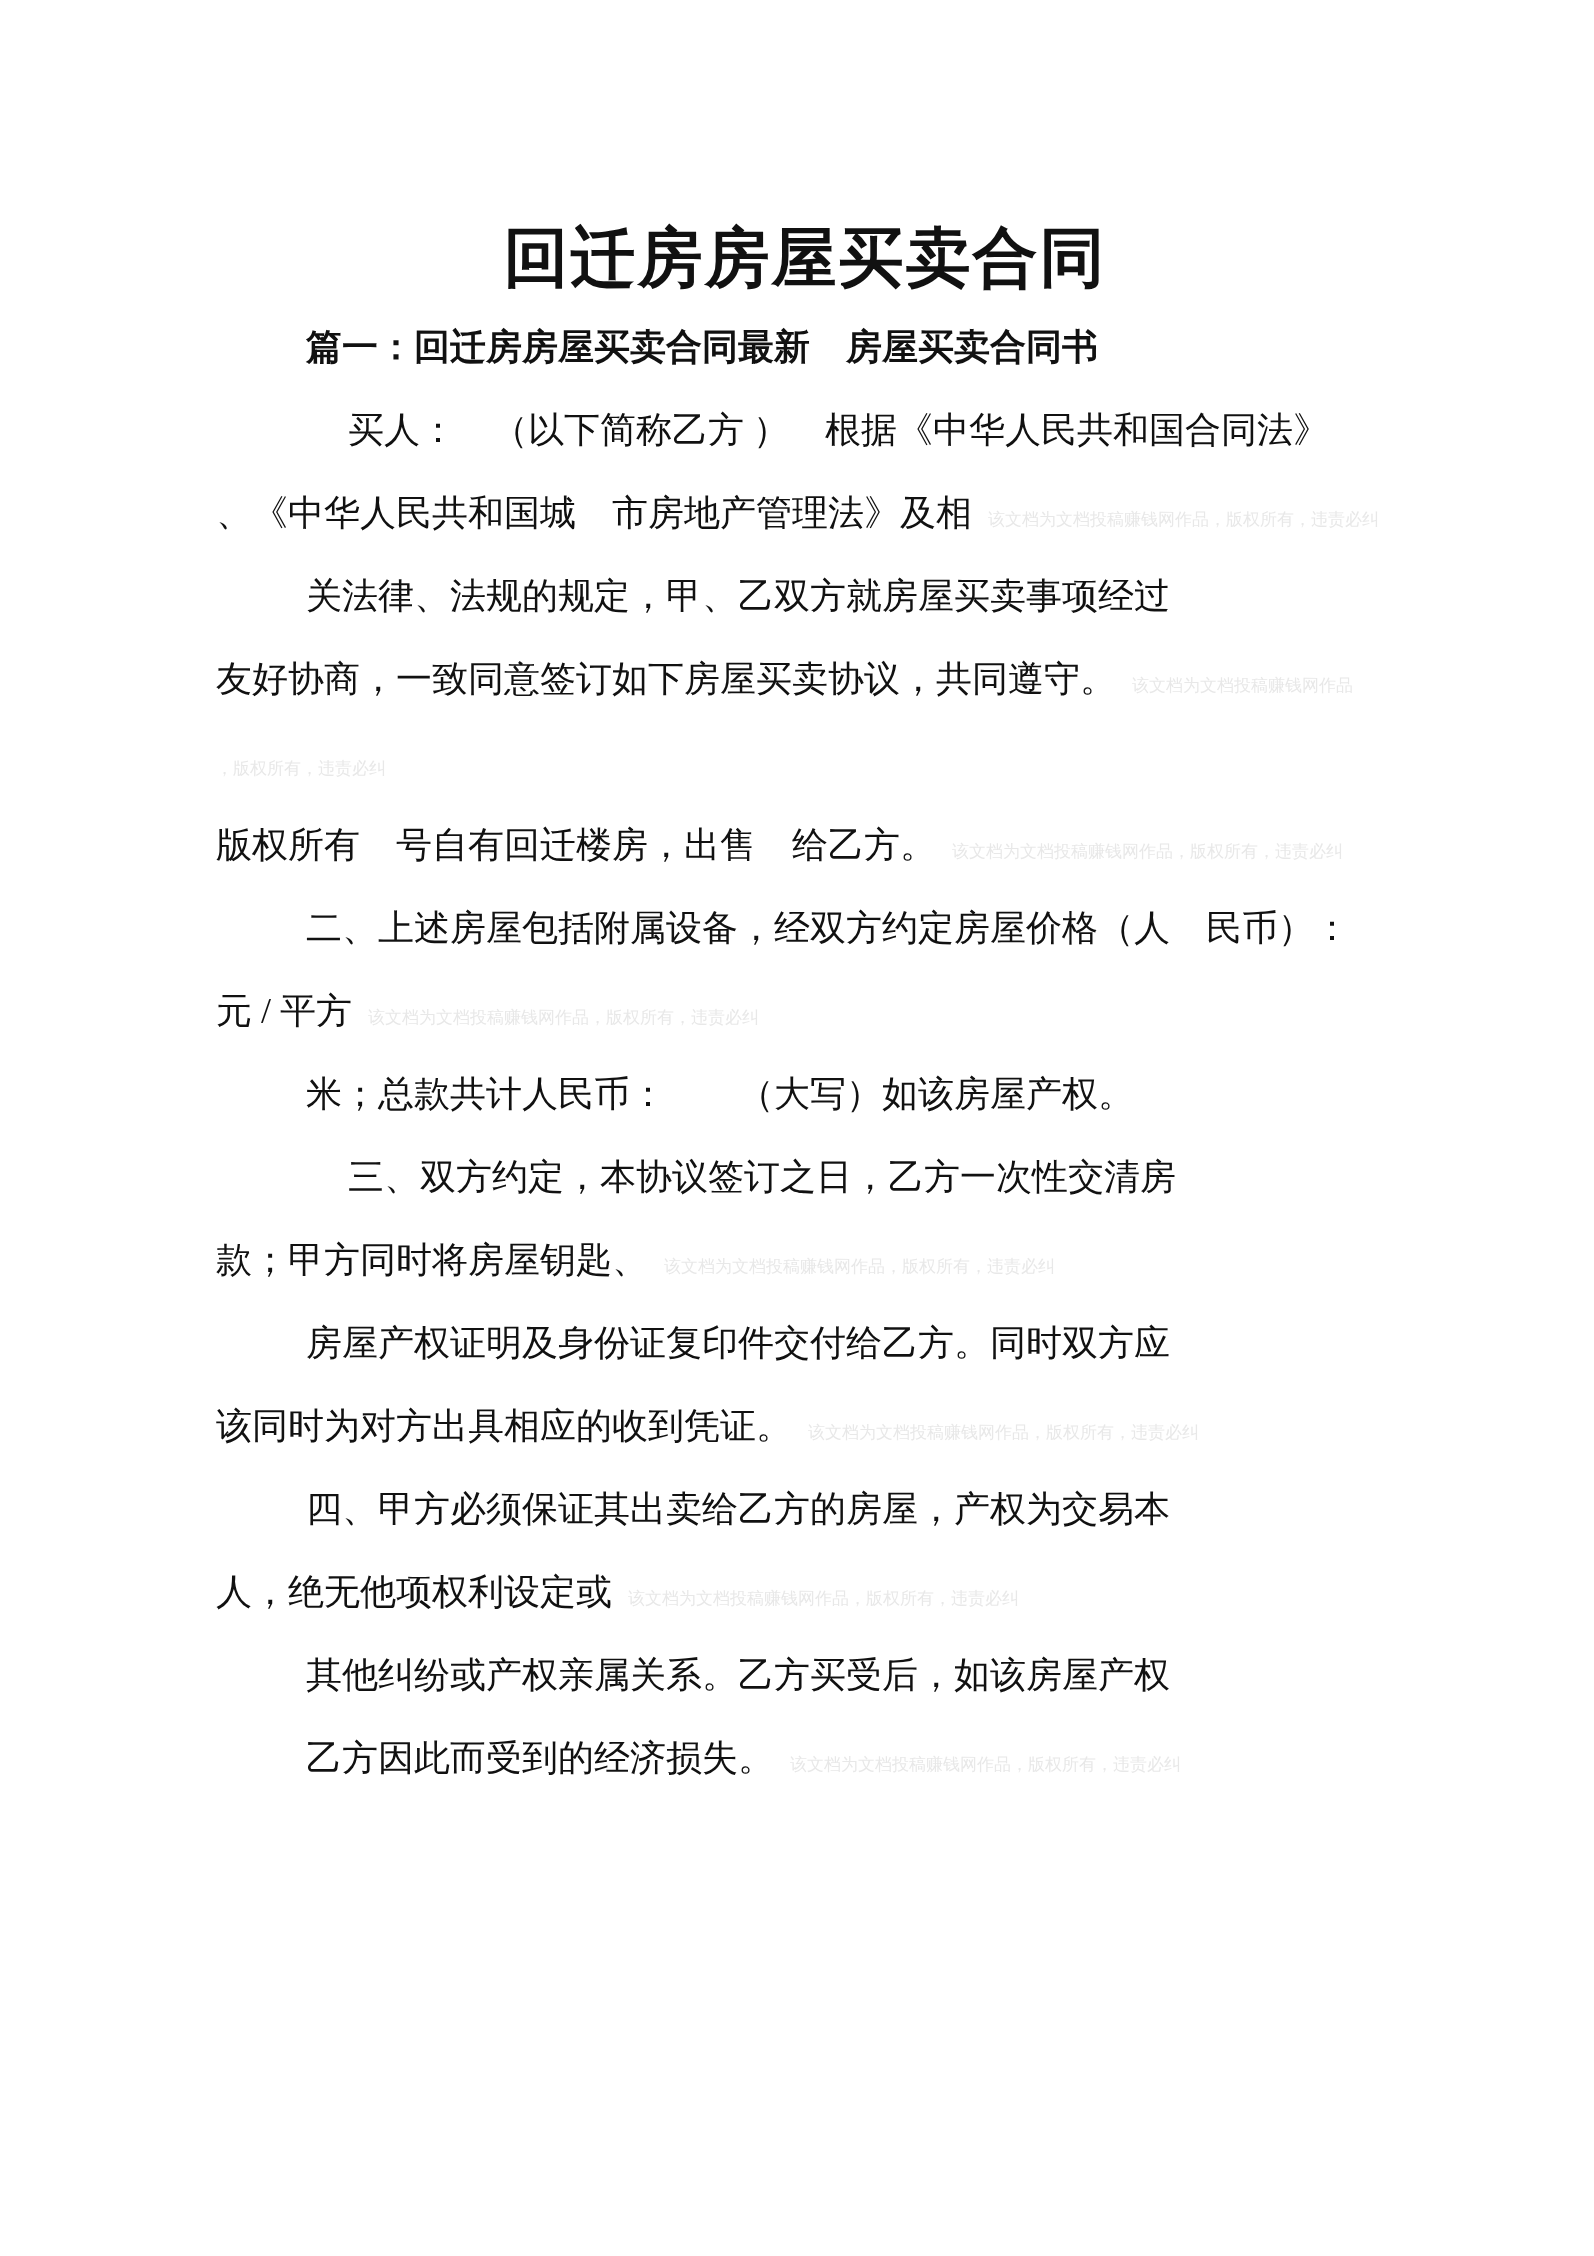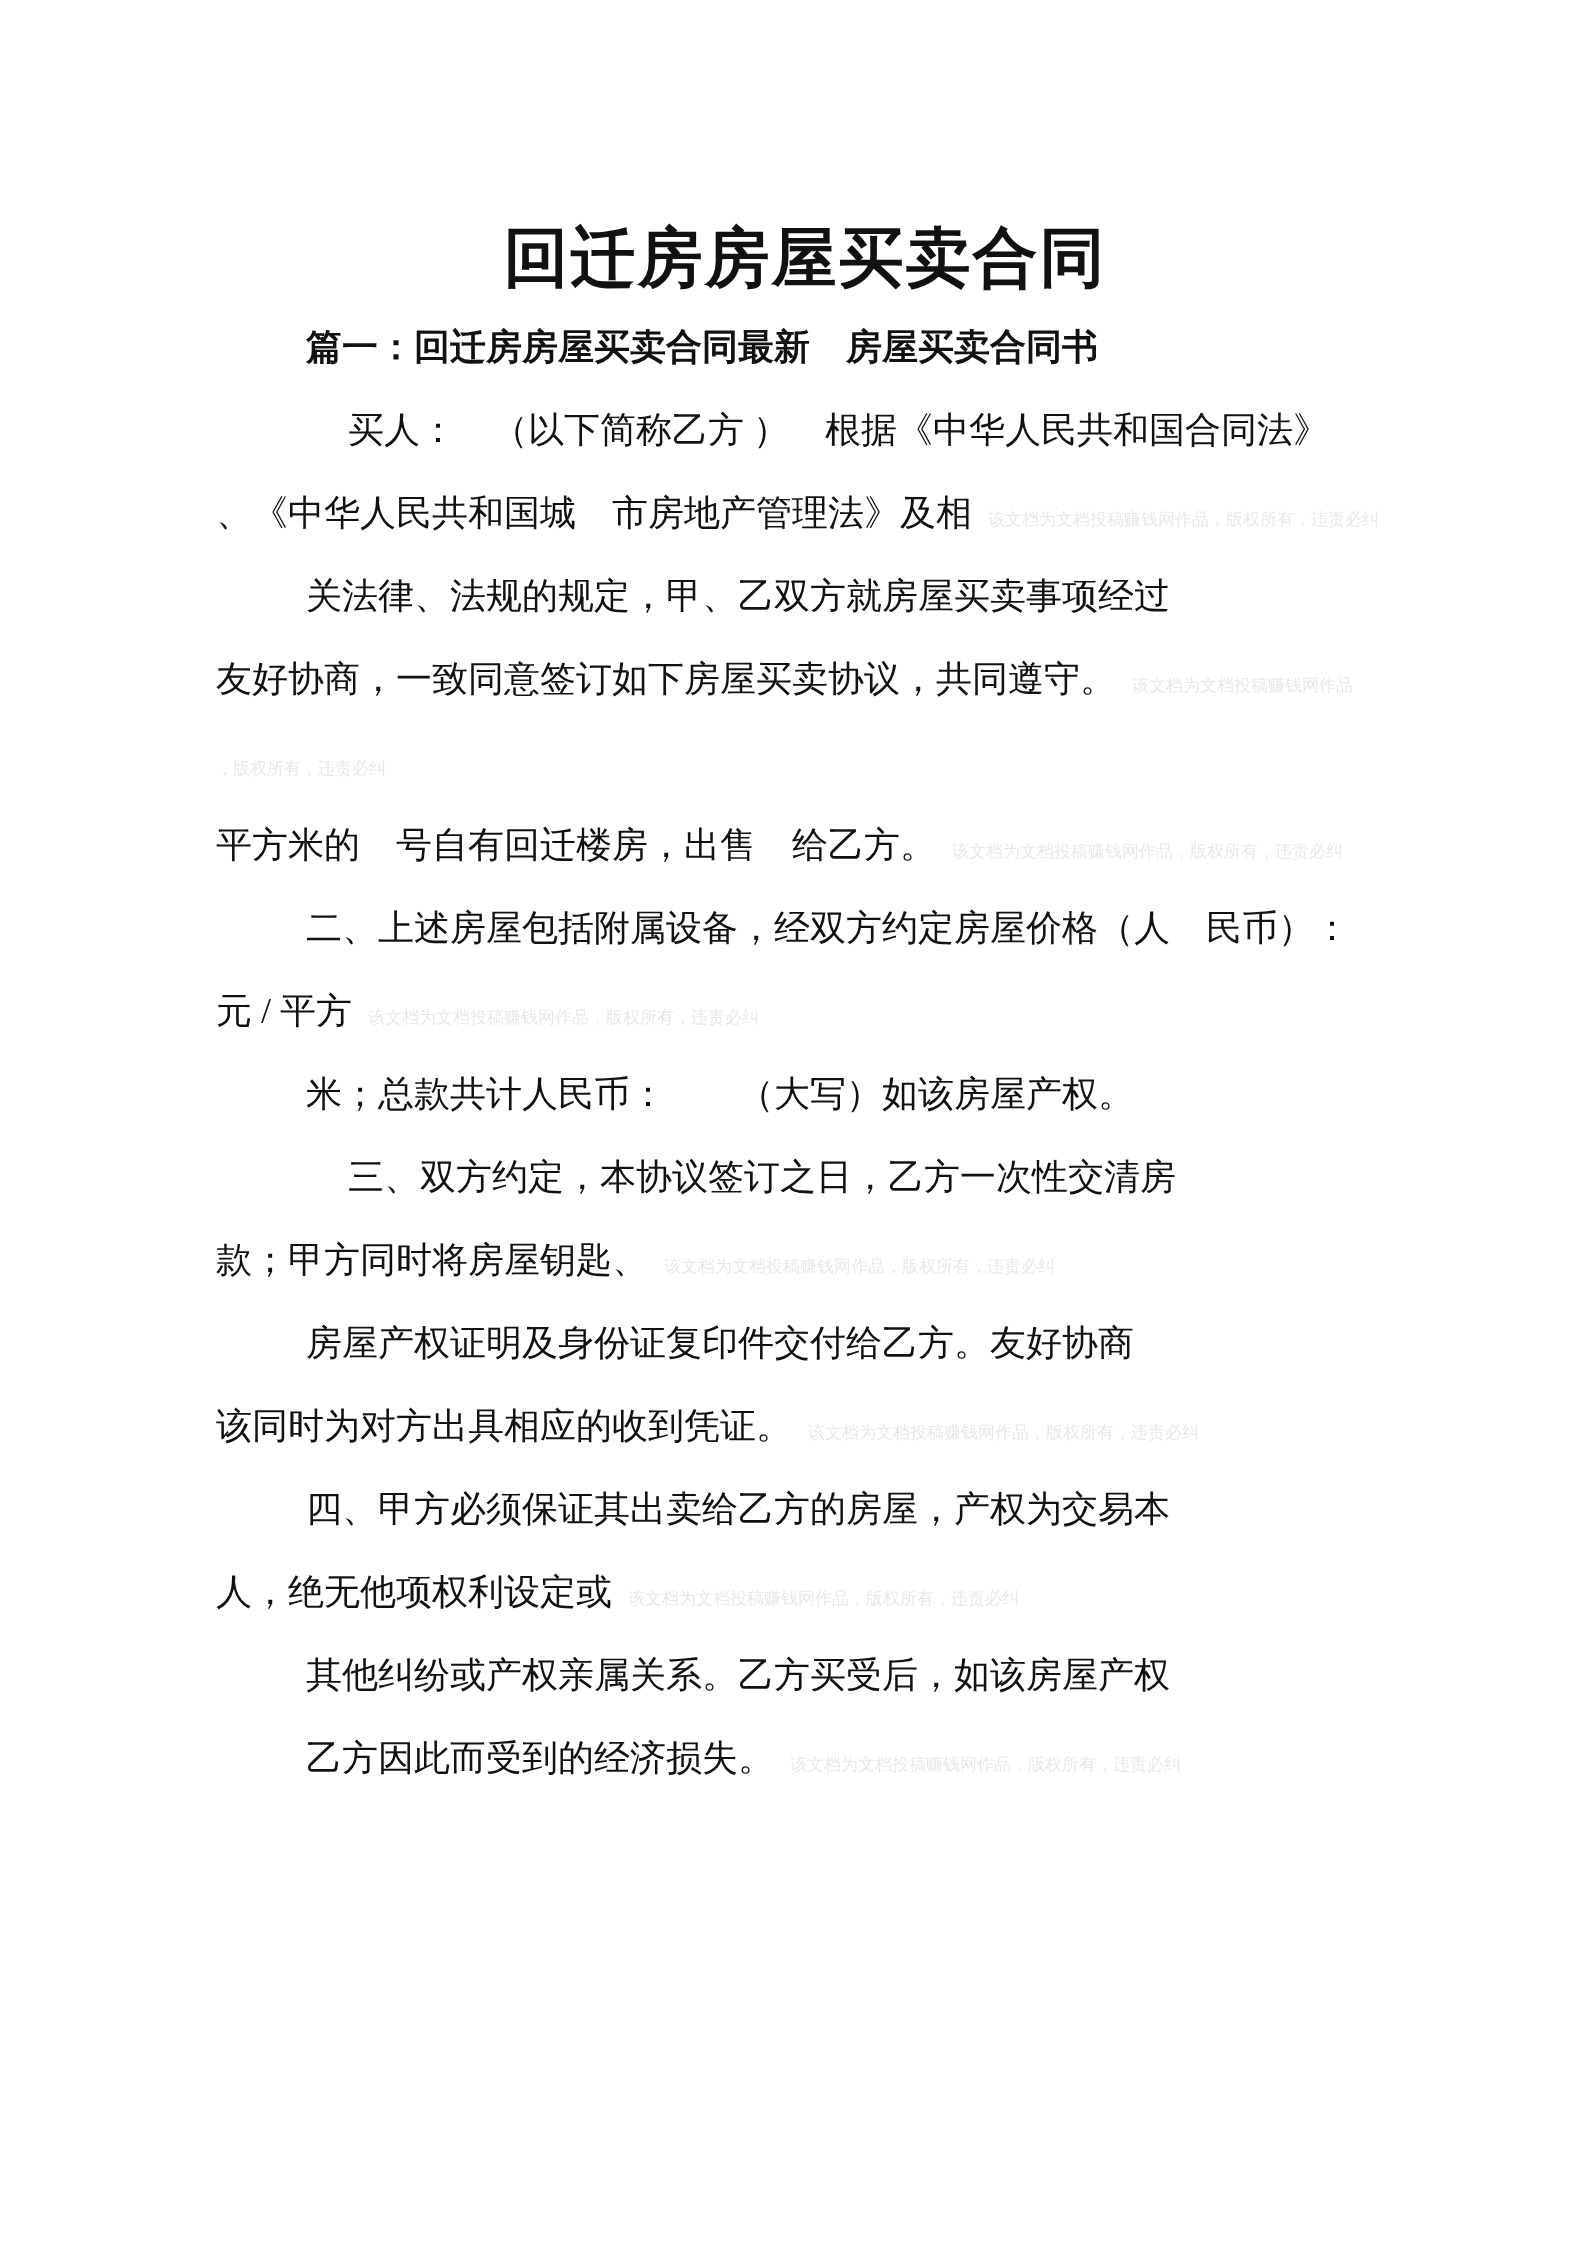--- a/index.html
+++ b/index.html
@@ -61,26 +61,26 @@
 
 <div class="page">
   <div class="doc-title">回迁房房屋买卖合同</div>
   <div class="doc-body">
       <div class="line i2 bold"><span>篇一：回迁房房屋买卖合同最新　房屋买卖合同书</span></div>
       <div class="line i3"><span>买人：　（以下简称乙方 ）　根据《中华人民共和国合同法》</span></div>
       <div class="line i0"><span>、《中华人民共和国城　市房地产管理法》及相</span><span class="wm wm-after">该文档为文档投稿赚钱网作品，版权所有，违责必纠</span></div>
       <div class="line i2"><span>关法律、法规的规定，甲、乙双方就房屋买卖事项经过</span></div>
       <div class="line i0"><span>友好协商，一致同意签订如下房屋买卖协议，共同遵守。</span><span class="wm wm-after">该文档为文档投稿赚钱网作品</span></div>
       <div class="line i0"><span class="wm">，版权所有，违责必纠</span></div>
-      <div class="line i0"><span>平方米的　号自有回迁楼房，出售　给乙方。</span><span class="wm wm-after">该文档为文档投稿赚钱网作品，版权所有，违责必纠</span></div>
+      <div class="line i0"><span>版权所有　号自有回迁楼房，出售　给乙方。</span><span class="wm wm-after">该文档为文档投稿赚钱网作品，版权所有，违责必纠</span></div>
       <div class="line i2"><span>二、上述房屋包括附属设备，经双方约定房屋价格（人　民币）：</span></div>
       <div class="line i0"><span>元 / 平方</span><span class="wm wm-after">该文档为文档投稿赚钱网作品，版权所有，违责必纠</span></div>
       <div class="line i2"><span>米；总款共计人民币：　　（大写）如该房屋产权。</span></div>
       <div class="line i3"><span>三、双方约定，本协议签订之日，乙方一次性交清房</span></div>
       <div class="line i0"><span>款；甲方同时将房屋钥匙、</span><span class="wm wm-after">该文档为文档投稿赚钱网作品，版权所有，违责必纠</span></div>
-      <div class="line i2"><span>房屋产权证明及身份证复印件交付给乙方。友好协商</span></div>
+      <div class="line i2"><span>房屋产权证明及身份证复印件交付给乙方。同时双方应</span></div>
       <div class="line i0"><span>该同时为对方出具相应的收到凭证。</span><span class="wm wm-after">该文档为文档投稿赚钱网作品，版权所有，违责必纠</span></div>
       <div class="line i2"><span>四、甲方必须保证其出卖给乙方的房屋，产权为交易本</span></div>
       <div class="line i0"><span>人，绝无他项权利设定或</span><span class="wm wm-after">该文档为文档投稿赚钱网作品，版权所有，违责必纠</span></div>
       <div class="line i2"><span>其他纠纷或产权亲属关系。乙方买受后，如该房屋产权</span></div>
       <div class="line i2"><span>乙方因此而受到的经济损失。</span><span class="wm wm-after">该文档为文档投稿赚钱网作品，版权所有，违责必纠</span></div>
     </div>
 </div>
 
 </body></html>

